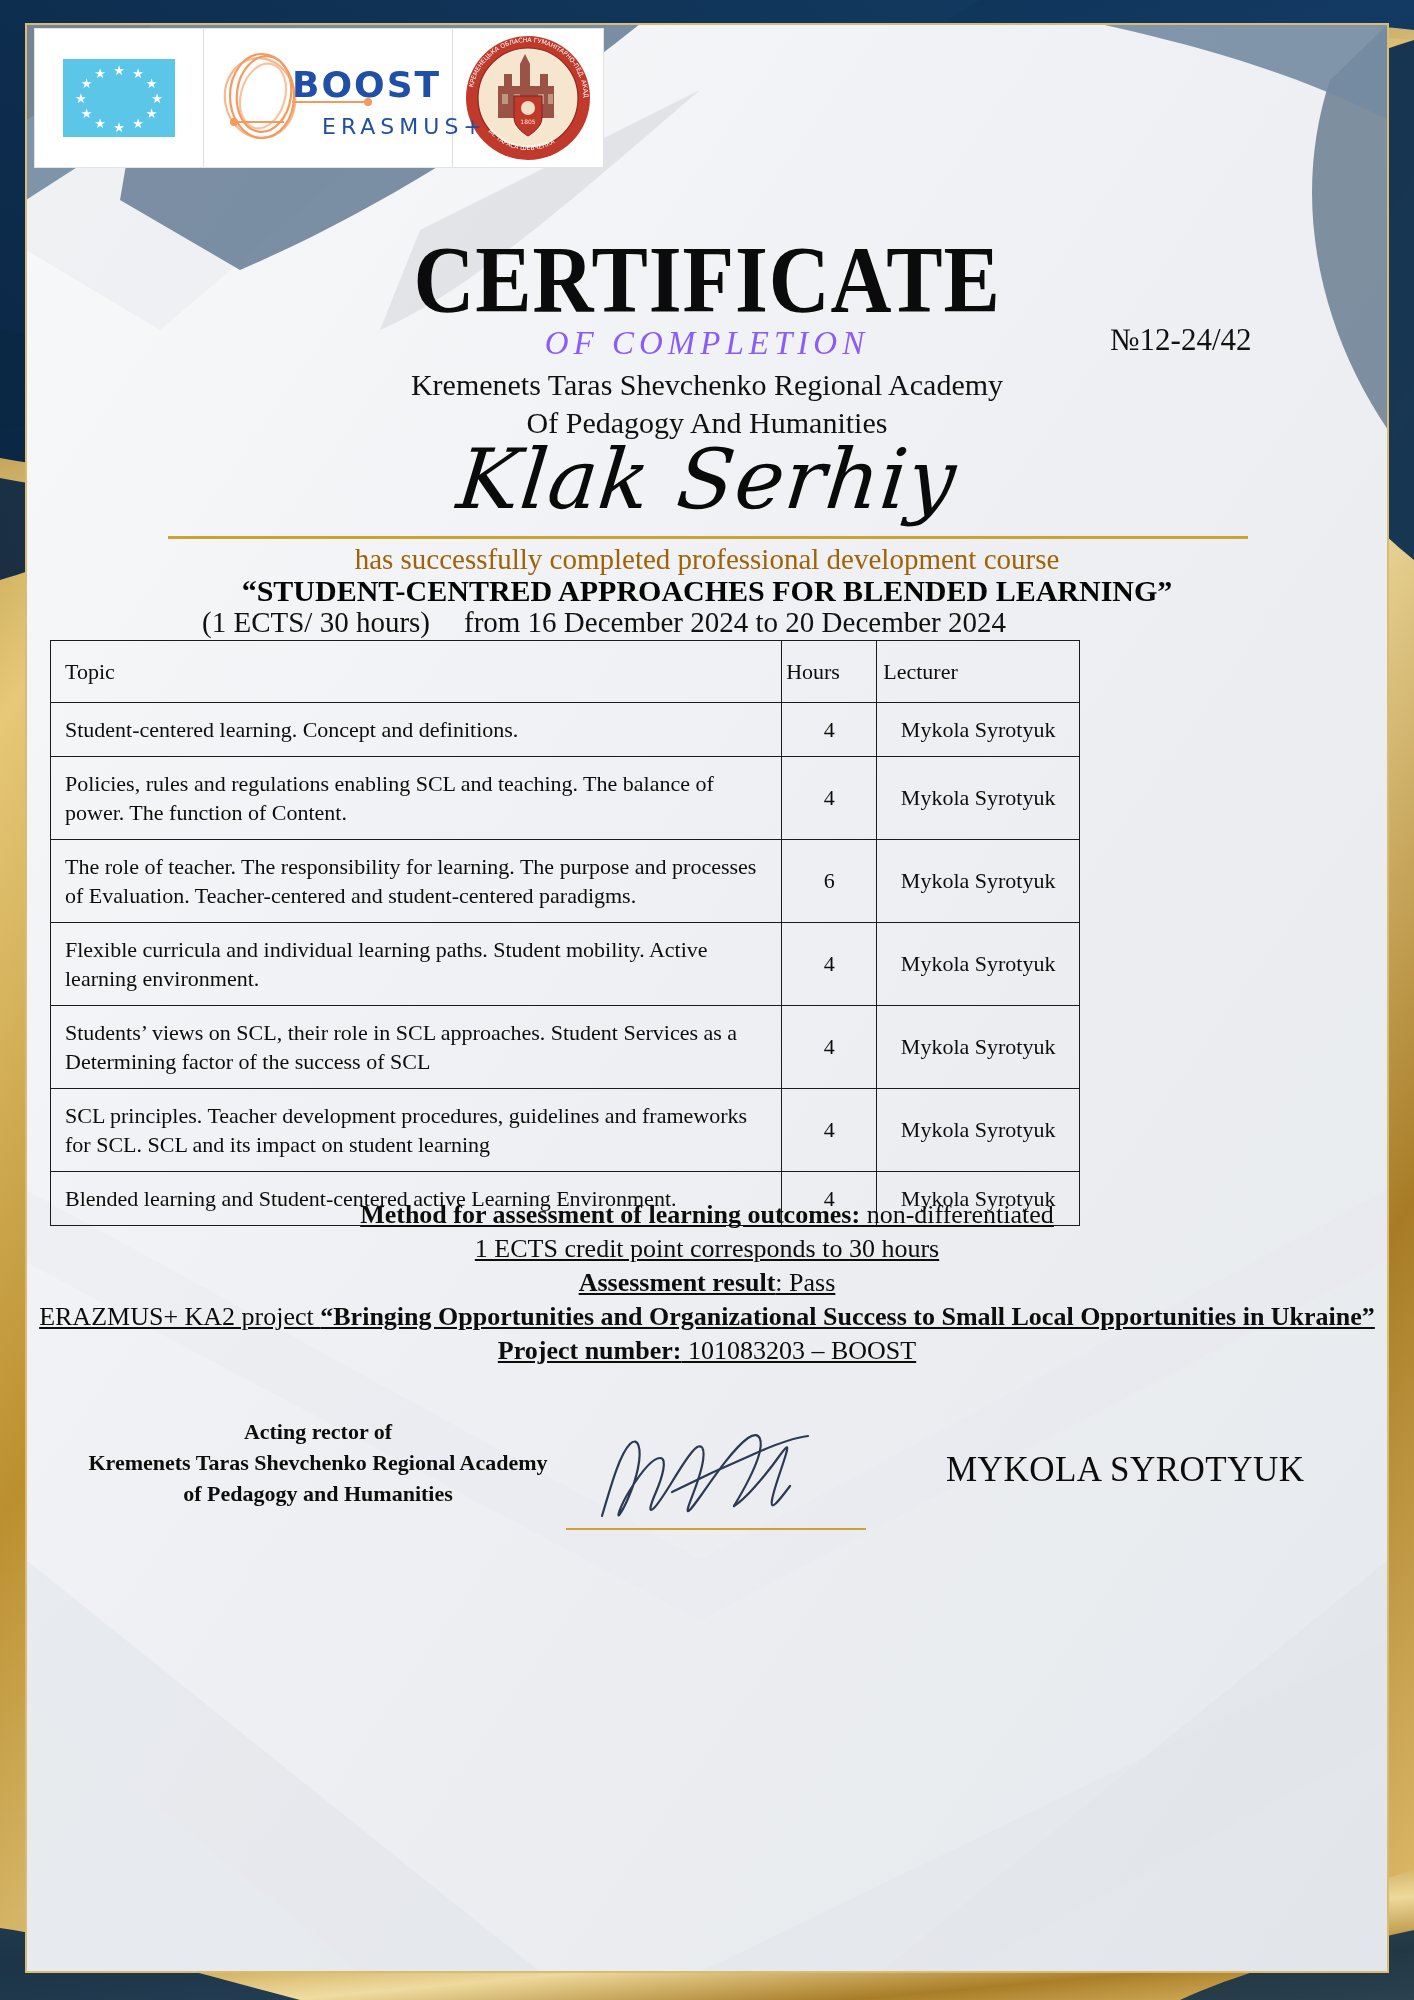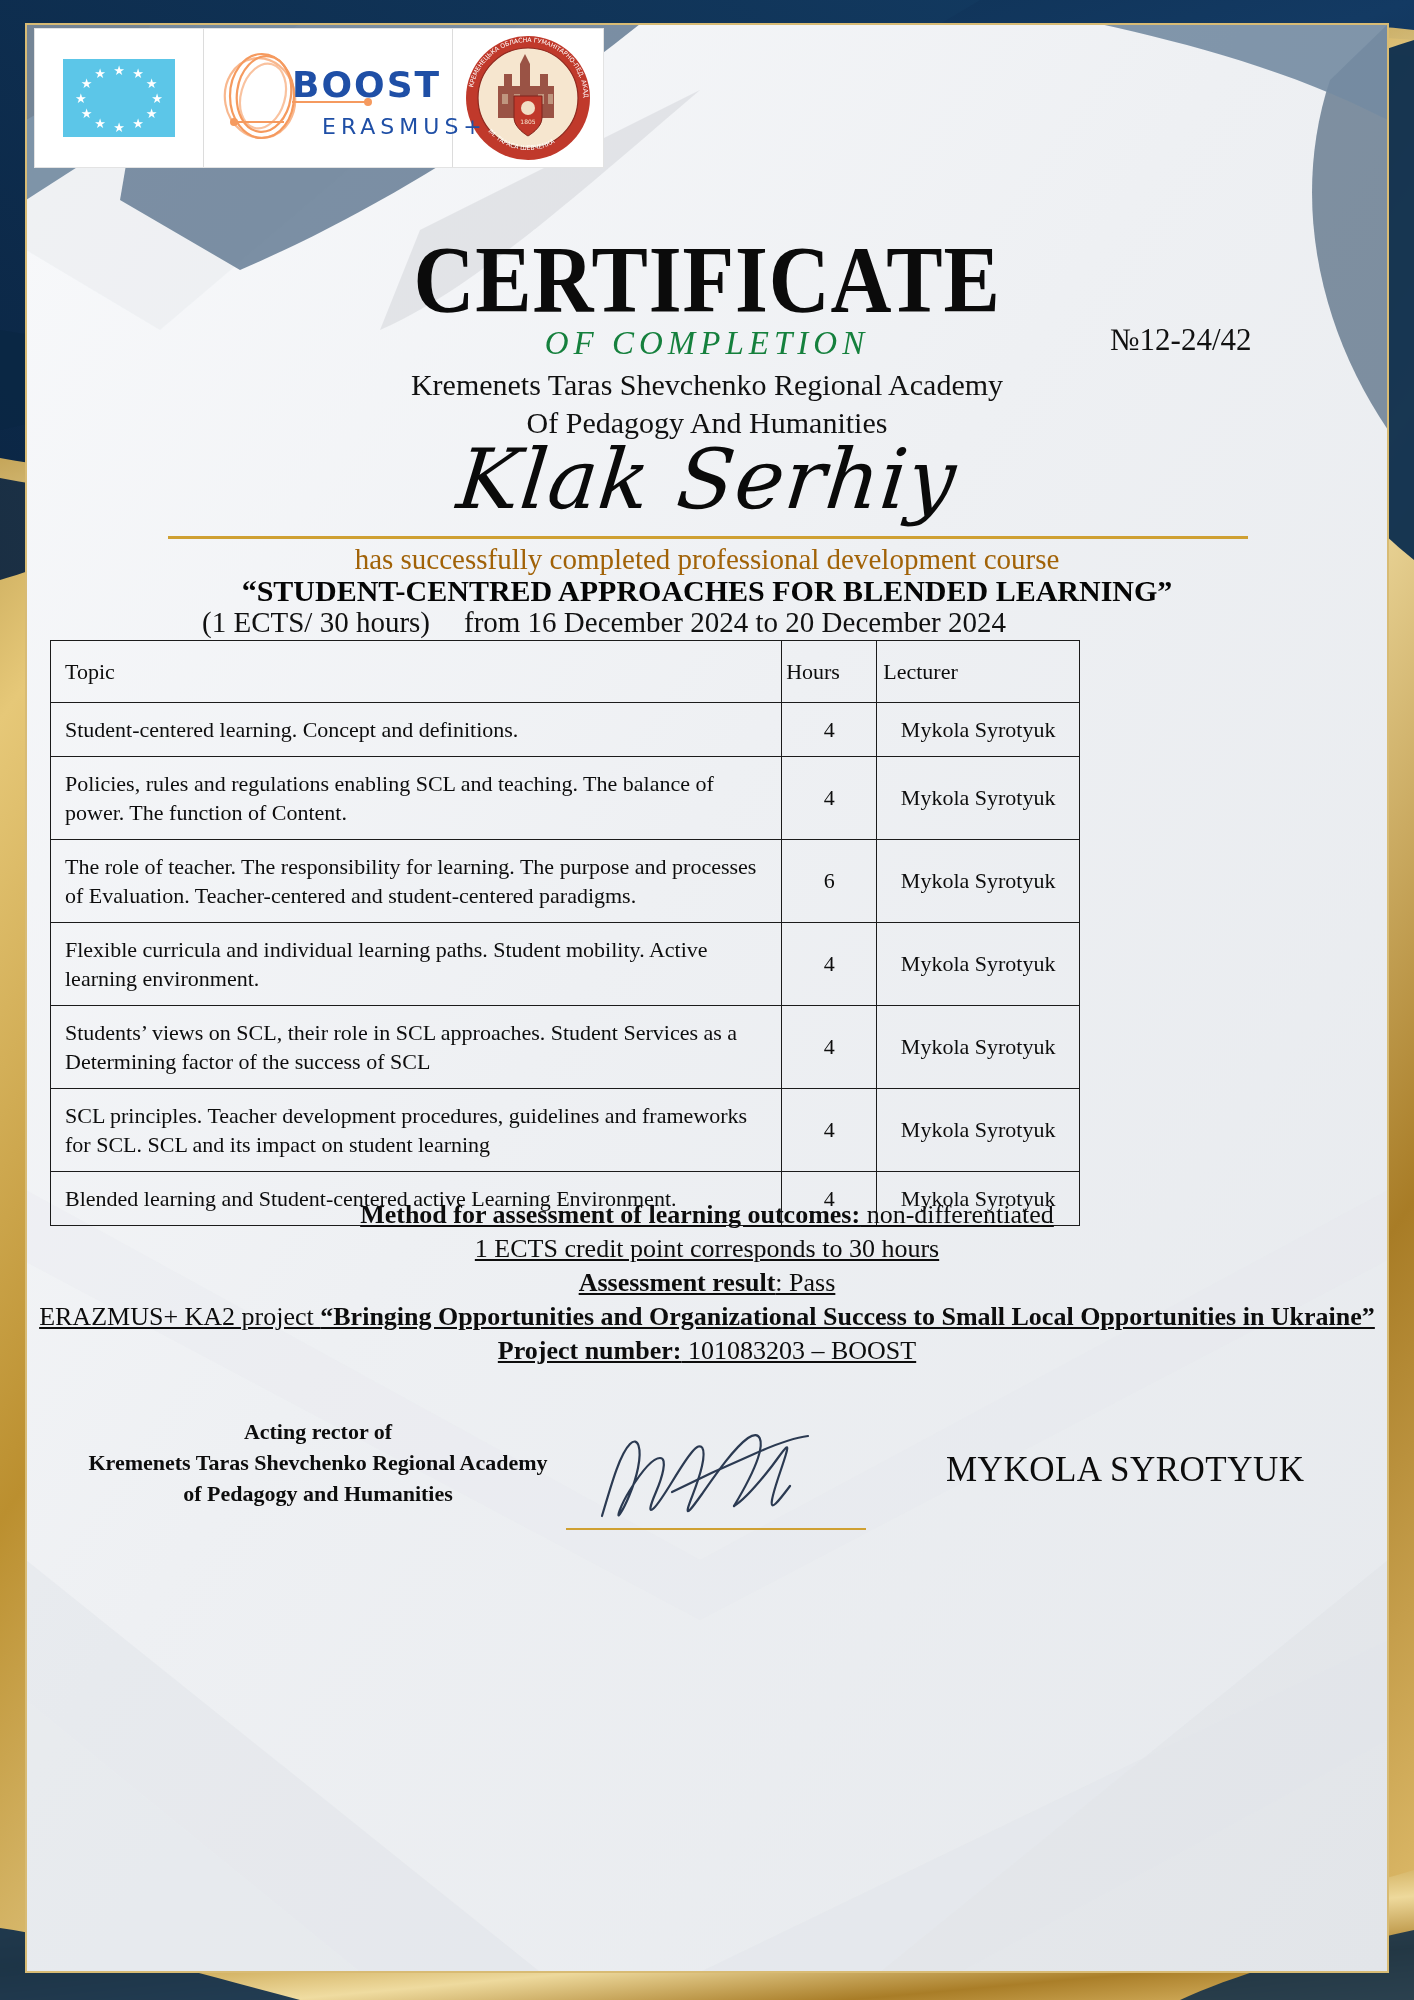--- a/index.html
+++ b/index.html
@@ -66,21 +66,21 @@
     font-family:"Liberation Serif", serif;
     font-weight:bold;
     font-size:96px;line-height:96px;
     letter-spacing:1px;
     color:#0b0b0b;
     transform:scaleX(0.88);
   }
   .subtitle{
     position:absolute;top:325px;left:0;width:1414px;text-align:center;
     font-family:"Liberation Serif", serif;
-    font-style:italic;font-size:33px;letter-spacing:5px;color:#15803d;
+    font-style:italic;font-size:33px;letter-spacing:5px;color:#8b5cf6;
   }
   .certno{
     position:absolute;top:322px;left:1110px;
     font-family:"Liberation Serif", serif;
     font-size:31px;color:#111;
   }
 
   .org{
     position:absolute;top:366px;left:0;width:1414px;text-align:center;
     font-family:"Liberation Serif", serif;

